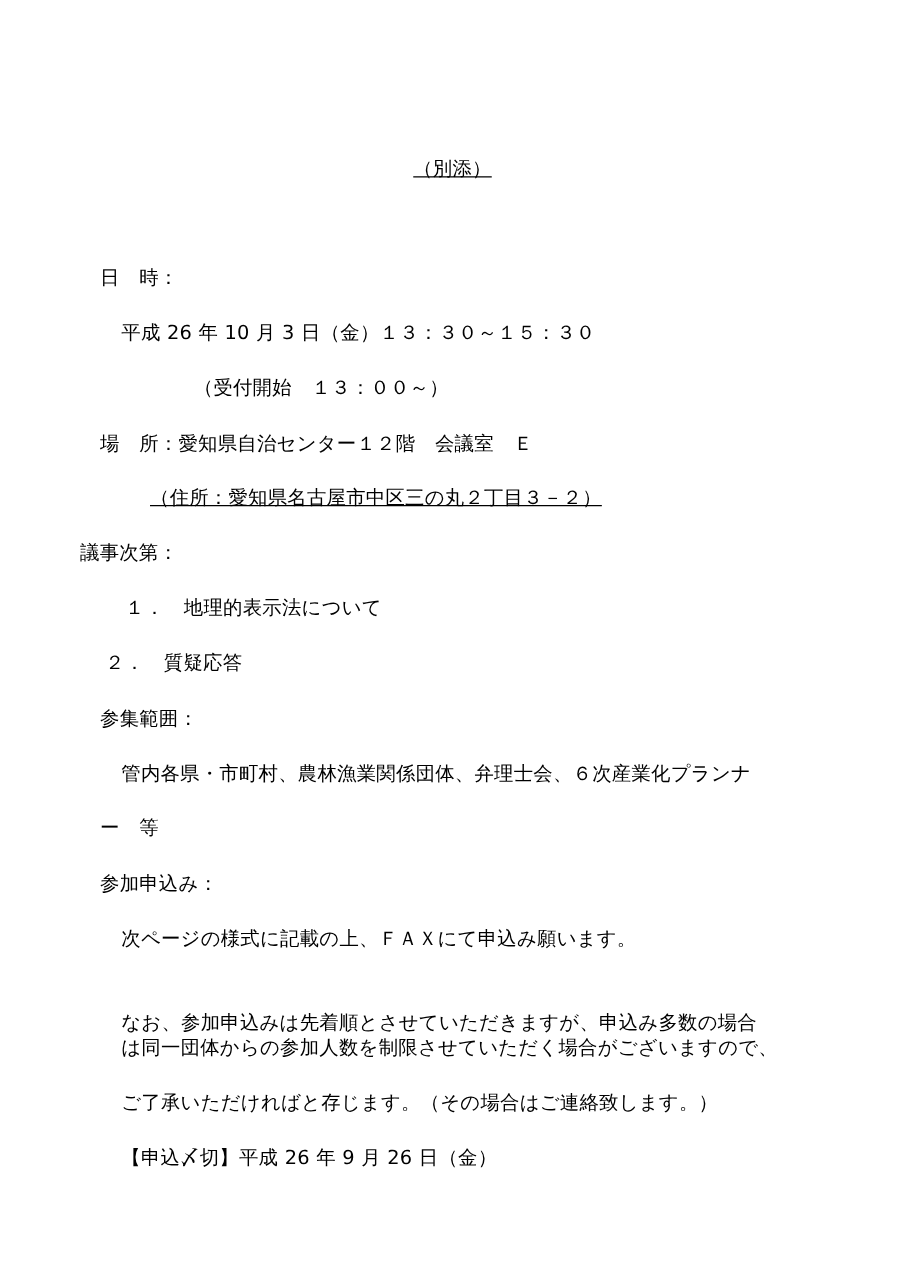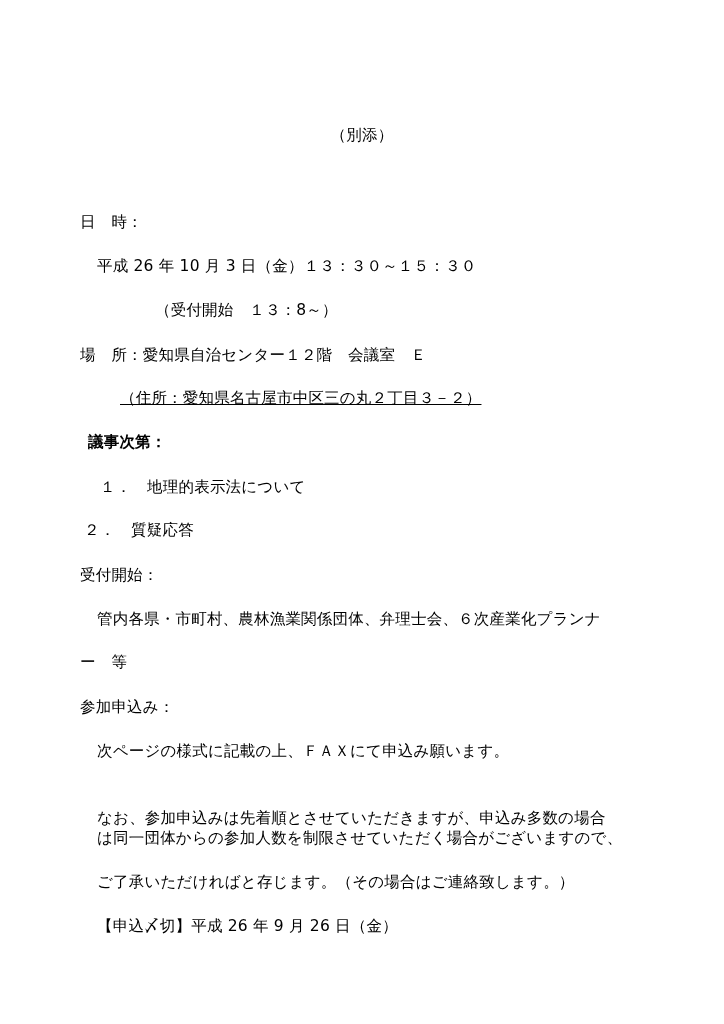--- a/index.html
+++ b/index.html
@@ -19,41 +19,42 @@
     position: absolute;
     white-space: nowrap;
     font-size: 15.5px;
     line-height: 20px;
     letter-spacing: 0.2px;
   }
   .center {
     left: 0;
     width: 724px;
     text-align: center;
+    text-decoration: underline;
   }
 </style>
 </head>
 <body>
 
 <div>
 
   <div class="line center" style="top:125px;">（別添）</div>
 
   <div class="line" style="left:80px; top:212px;">日　時：</div>
   <div class="line" style="left:97px; top:256px;">平成 26 年 10 月 3 日（金）１３：３０～１５：３０</div>
-  <div class="line" style="left:155px; top:300px;">（受付開始　１３：8～）</div>
+  <div class="line" style="left:155px; top:300px;">（受付開始　１３：００～）</div>
 
   <div class="line" style="left:80px; top:345px;">場　所：愛知県自治センター１２階　会議室　Ｅ</div>
   <div class="line" style="left:120px; top:388px;text-decoration:underline;">（住所：愛知県名古屋市中区三の丸２丁目３－２）</div>
 
-  <div class="line" style="left:88px; top:432px;font-weight:bold;">議事次第：</div>
+  <div class="line" style="left:64px; top:432px;">議事次第：</div>
   <div class="line" style="left:100px; top:477px;font-family:Liberation Serif, serif;">１．　地理的表示法について</div>
   <div class="line" style="left:84px; top:520px;">２．　質疑応答</div>
 
-  <div class="line" style="left:80px; top:565px;">受付開始：</div>
+  <div class="line" style="left:80px; top:565px;">参集範囲：</div>
   <div class="line" style="left:97px; top:609px;">管内各県・市町村、農林漁業関係団体、弁理士会、６次産業化プランナ</div>
   <div class="line" style="left:80px; top:652px;text-align:center;">ー　等</div>
 
   <div class="line" style="left:80px; top:697px;text-align:right;">参加申込み：</div>
   <div class="line" style="left:97px; top:741px;">次ページの様式に記載の上、ＦＡＸにて申込み願います。</div>
   <div class="line" style="left:97px; top:784px;margin-top:24px;">なお、参加申込みは先着順とさせていただきますが、申込み多数の場合</div>
   <div class="line" style="left:97px; top:828px;">は同一団体からの参加人数を制限させていただく場合がございますので、</div>
   <div class="line" style="left:97px; top:872px;">ご了承いただければと存じます。（その場合はご連絡致します。）</div>
   <div class="line" style="left:97px; top:916px;">【申込〆切】平成 26 年 9 月 26 日（金）</div>
 

